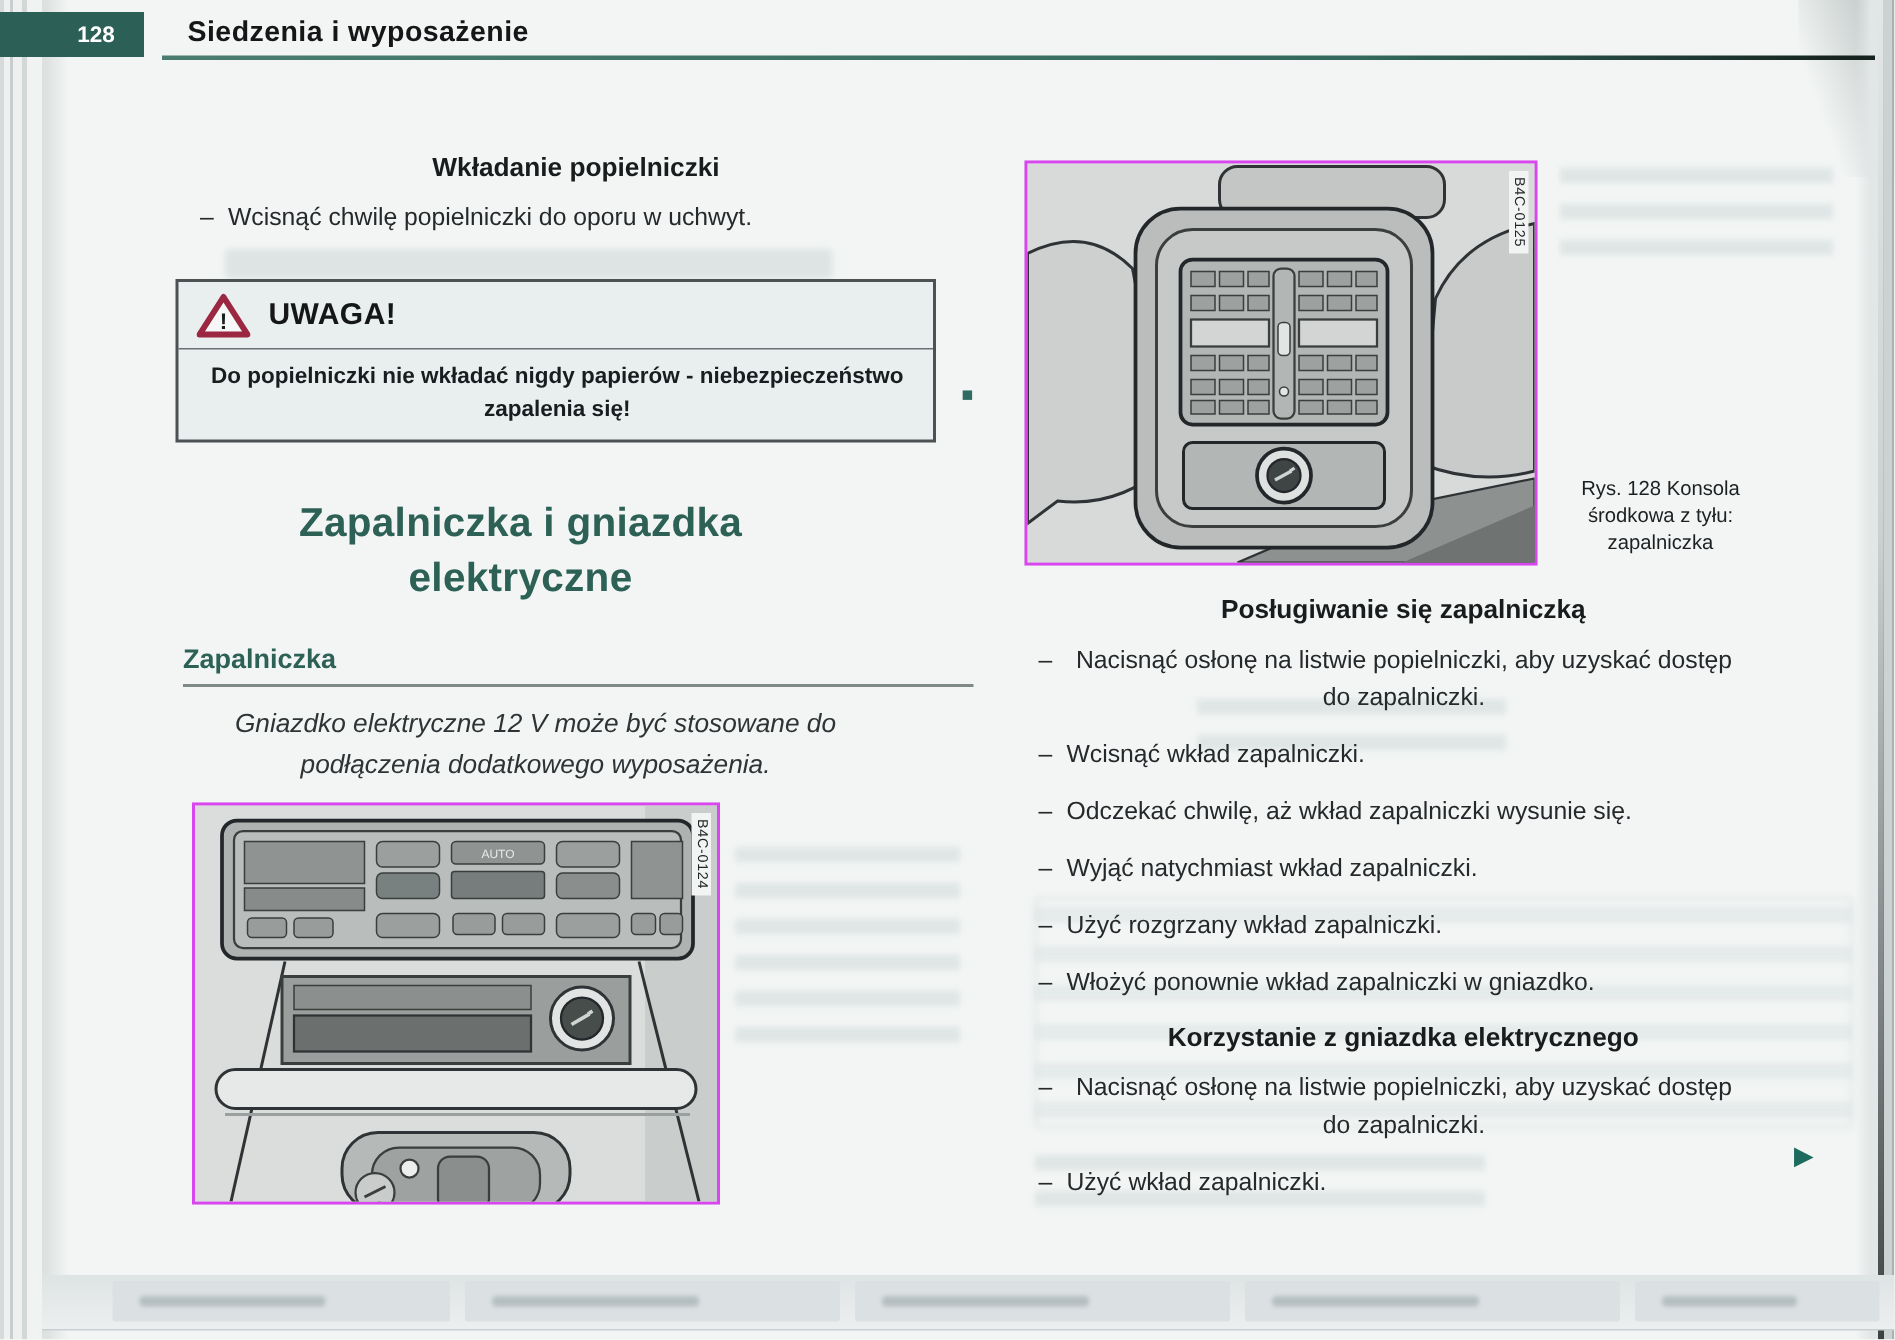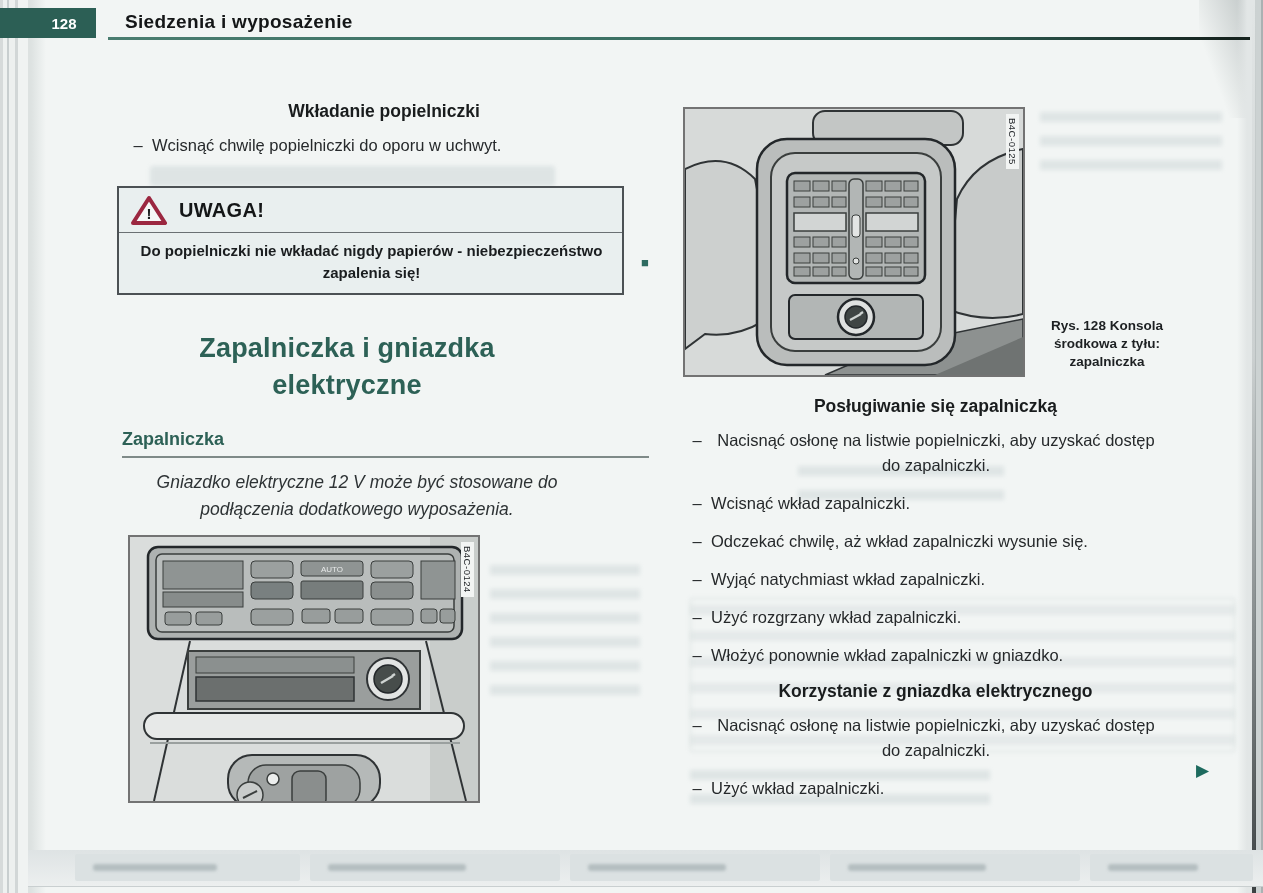--- a/index.html
+++ b/index.html
@@ -52,26 +52,26 @@
 
   
   #chapter-title { position:absolute; left:122px; top:330px; width:450px;
     font-size:27px; line-height:37px; font-weight:bold; color:#2d6156; letter-spacing:.2px; }
   #sub-lighter { position:absolute; left:122px; top:429px; font-size:18px; font-weight:bold; color:#2d6156; }
   #sub-rule { position:absolute; left:122px; top:456px; width:527px; height:2px; background:#7f8a88; }
   #intro { position:absolute; left:122px; top:469px; width:470px;
     font-size:17.5px; font-style:italic; line-height:27px; color:#2e3335; }
 
   
-  .figure { position:absolute; background:#dadddc; border:2px solid #737373; box-sizing:border-box; }
+  .figure { position:absolute; background:#dadddc; border:2px solid #d946ef; box-sizing:border-box; }
   #fig127 { left:128px; top:535px; width:352px; height:268px; }
   #fig128 { left:683px; top:107px; width:342px; height:270px; }
   .fig-code { position:absolute; right:4px; top:5px; writing-mode:vertical-rl;
     font-size:9.5px; color:#23262a; background:#f2f4f3; padding:4px 1px; letter-spacing:.5px; line-height:11px; }
-  .fig-caption { position:absolute; font-size:13.5px; font-weight:bold; line-height:18px; color:#1d2022; }
+  .fig-caption { position:absolute; font-size:13.5px; font-weight:normal; line-height:18px; color:#1d2022; }
   #cap127 { left:487px; top:741px; width:162px; }
   #cap128 { left:1036px; top:317px; width:142px; }
 
   
   #right-text { position:absolute; left:683px; top:396px; width:505px; }
   #right-text .h-bold { margin-bottom:11px; }
   #right-text .bullet { width:478px; }
   .h-sub2 { margin-top:7px; }
 
   .continue-arrow { position:absolute; left:1196px; top:760px; font-size:17px; color:#1d6a5e; }

